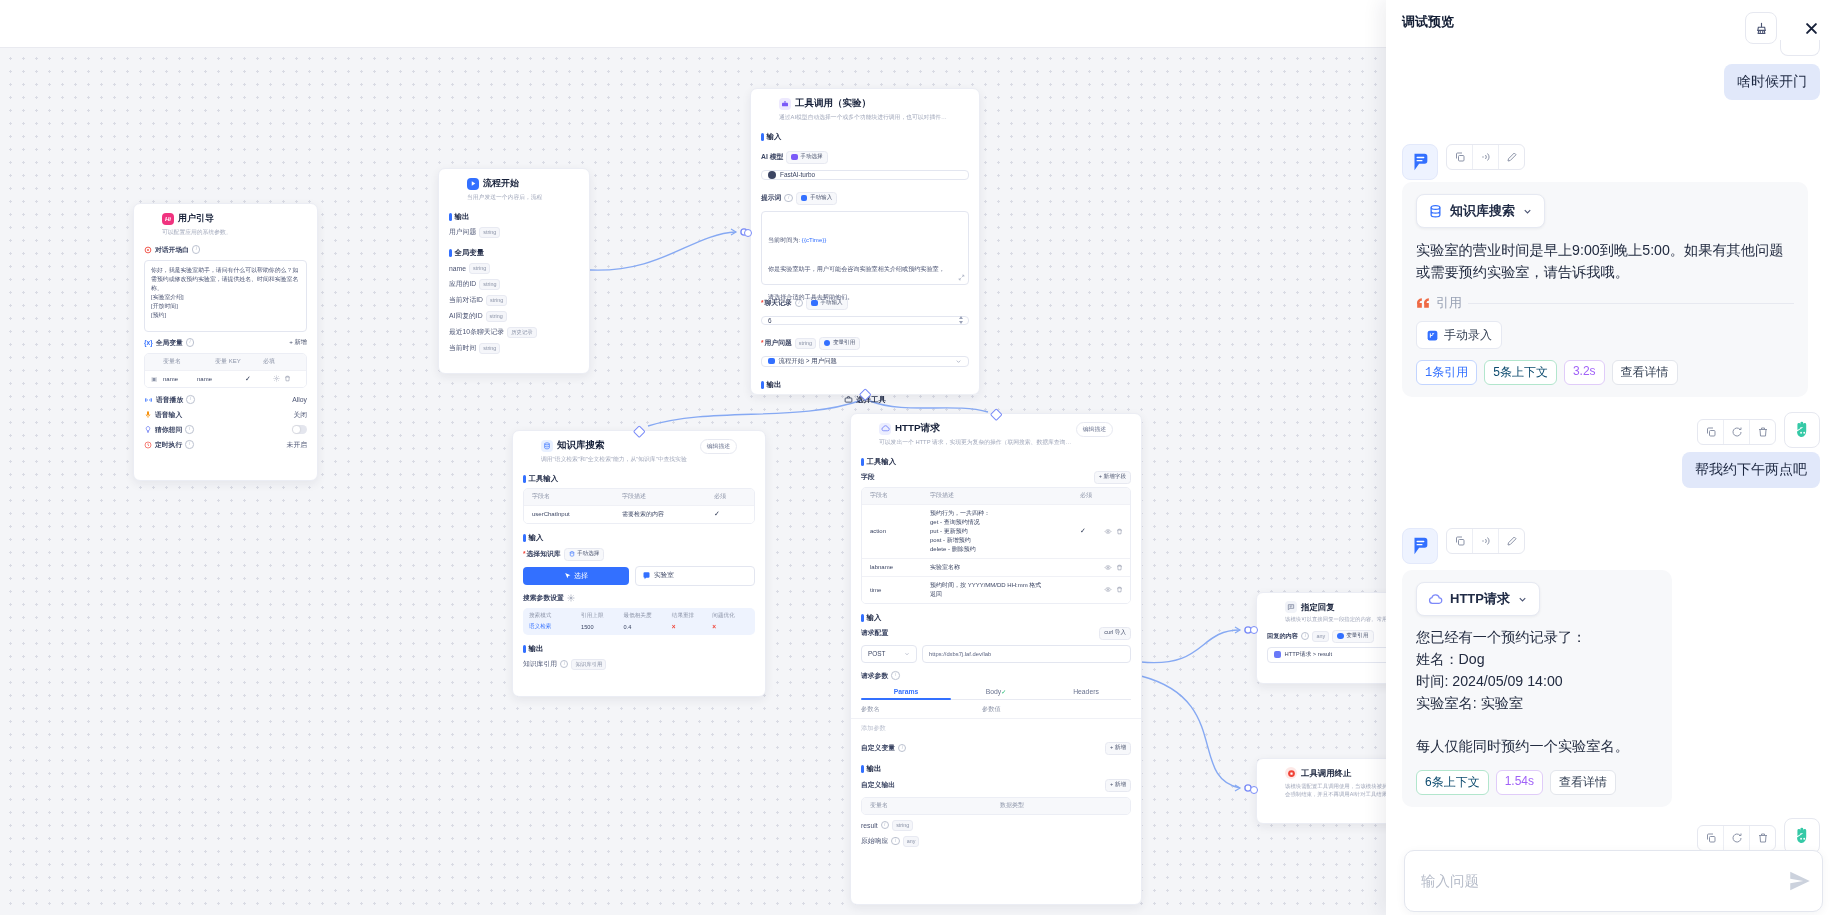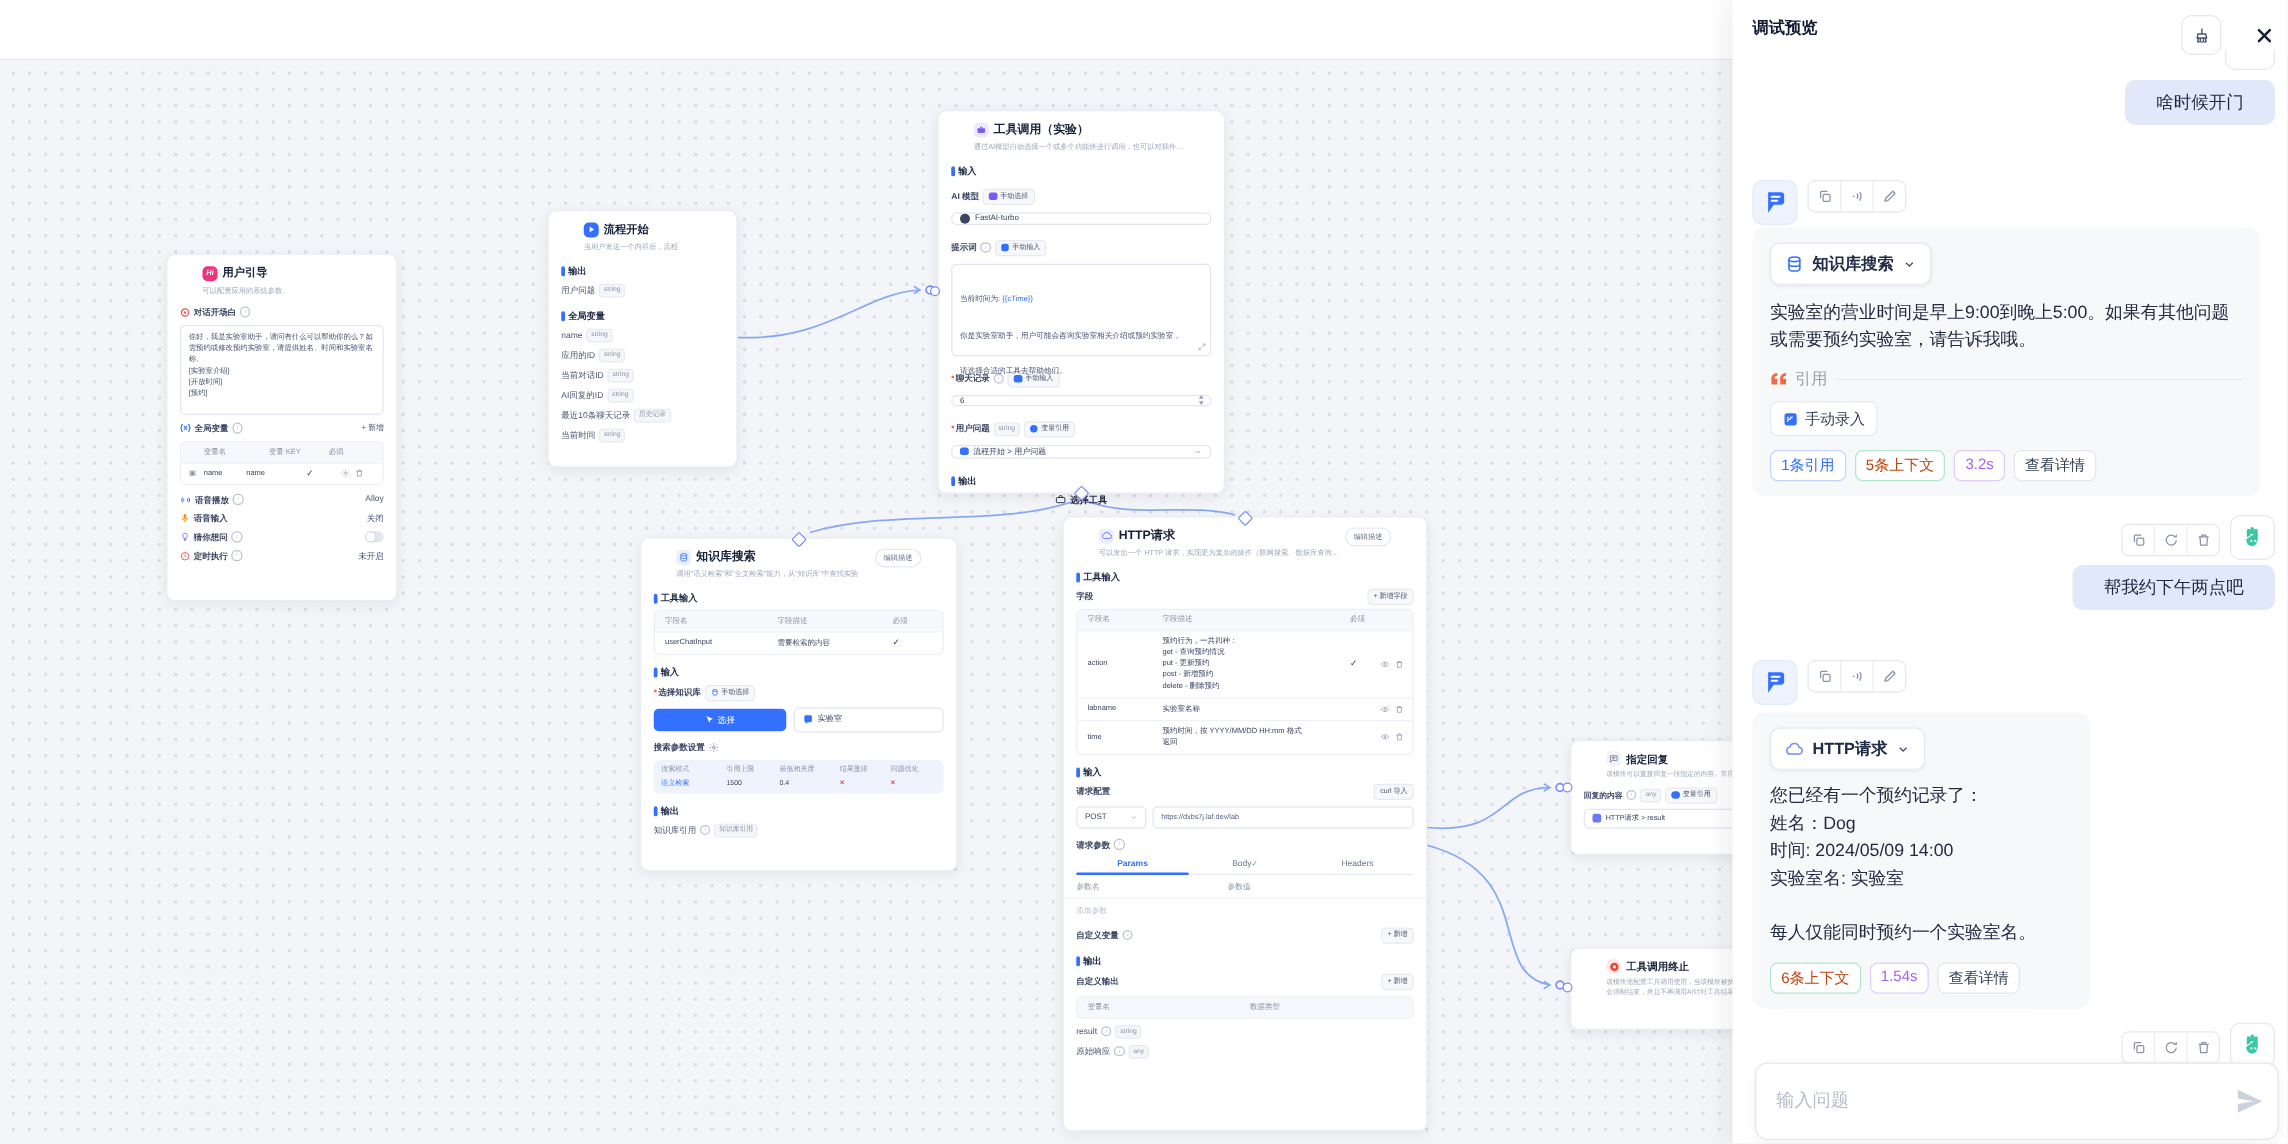--- a/index.html
+++ b/index.html
@@ -69,43 +69,43 @@
   .tab.active{color:#3370ff;font-weight:bold;}
   .tab.active::after{content:'';position:absolute;left:0;right:0;bottom:-1px;height:1.8px;background:#3370ff;border-radius:1px;}
   
   .panel{position:absolute;left:1386px;top:0;width:444px;height:915px;background:#fff;
          box-shadow:-6px 0 18px rgba(25,32,56,.07);}
   .phead{position:relative;height:55px;}
   .ptitle{position:absolute;left:16px;top:13px;font-size:13px;font-weight:bold;color:#111c33;}
   .pbtn{position:absolute;top:12px;width:30px;height:30px;border:1px solid #e6e8f0;border-radius:8px;
         display:flex;align-items:center;justify-content:center;background:#fff;}
   .pclose{position:absolute;top:17px;right:8px;width:22px;height:22px;display:flex;align-items:center;justify-content:center;}
-  .bubble{position:absolute;background:#e1e8fa;border-radius:8px;padding:9px 25px;font-size:14px;color:#1c2740;white-space:nowrap;}
+  .bubble{position:absolute;background:#e1e8fa;border-radius:8px;padding:9px 13px;font-size:14px;color:#1c2740;white-space:nowrap;}
   .airow{position:absolute;display:flex;gap:8px;align-items:flex-start;}
   .avatar{width:34px;height:34px;border-radius:8px;background:#eef3ff;border:1px solid #e3e9fb;
           display:flex;align-items:center;justify-content:center;}
   .uavatar{width:34px;height:34px;border-radius:8px;background:#fff;border:1px solid #e6e8f0;
           display:flex;align-items:center;justify-content:center;}
   .igroup{display:flex;border:1px solid #e6e8f0;border-radius:6px;overflow:hidden;background:#fff;height:24px;}
   .igroup .ic{width:25px;display:flex;align-items:center;justify-content:center;border-left:1px solid #eceef4;}
   .igroup .ic:first-child{border-left:none;}
   .aicard{position:absolute;background:#f7f8fa;border-radius:10px;padding:12px 14px;}
   .accordion{display:inline-flex;align-items:center;gap:7px;background:#fff;border:1px solid #e6e9f2;
              border-radius:8px;padding:7px 11px;font-size:13px;color:#202b45;font-weight:bold;
              box-shadow:0 1px 3px rgba(25,32,56,.06);}
   .ptext{margin-top:11px;font-size:14.2px;line-height:1.55;color:#222b40;}
   .quoterow{display:flex;align-items:center;gap:6px;margin-top:11px;}
   .quoterow .qlabel{font-size:13px;color:#98a1b4;}
   .quoterow .qline{flex:1;border-top:1px solid #e7e9f0;}
   .srcchip{display:inline-flex;align-items:center;gap:5px;background:#fff;border:1px solid #e6e9f2;
            border-radius:6px;padding:4.5px 9px;font-size:12px;color:#344054;margin-top:9px;}
   .pills{display:flex;gap:7px;margin-top:11px;}
   .pill{border-radius:6px;border:1px solid;padding:3px 8px;font-size:12px;background:#fff;white-space:nowrap;}
-  .pill.b{color:#3370ff;border-color:#c3d5ff;}
-  .pill.g{color:#c2410c;border-color:#b2e6cd;}
+  .pill.b{color:#3370ff;border-color:#c3d5ff;font-family:Liberation Mono, monospace;}
+  .pill.g{color:#0c4a6e;border-color:#b2e6cd;}
   .pill.p{color:#a162f7;border-color:#e0ccf9;}
   .pill.n{color:#344054;border-color:#e3e6ec;}
   .inputbar{position:absolute;left:18px;right:7px;top:850px;height:60px;background:#fff;border:1px solid #e3e6ee;
             border-radius:10px;box-shadow:0 2px 10px rgba(25,32,56,.05);display:flex;align-items:center;z-index:5;}
   .inputbar input{flex:1;border:none;outline:none;font-size:14.5px;color:#222b40;padding:0 16px;background:transparent;
                   font-family:"Liberation Sans","DejaVu Sans",sans-serif;}
   .inputbar input::placeholder{color:#b6bcc9;}
   .sendbtn{width:44px;display:flex;align-items:center;justify-content:center;}
   .frag{position:absolute;right:10px;top:40px;width:38px;height:15px;background:#fff;border:1px solid #e6e8f0;
         border-top:none;border-radius:0 0 8px 8px;}

